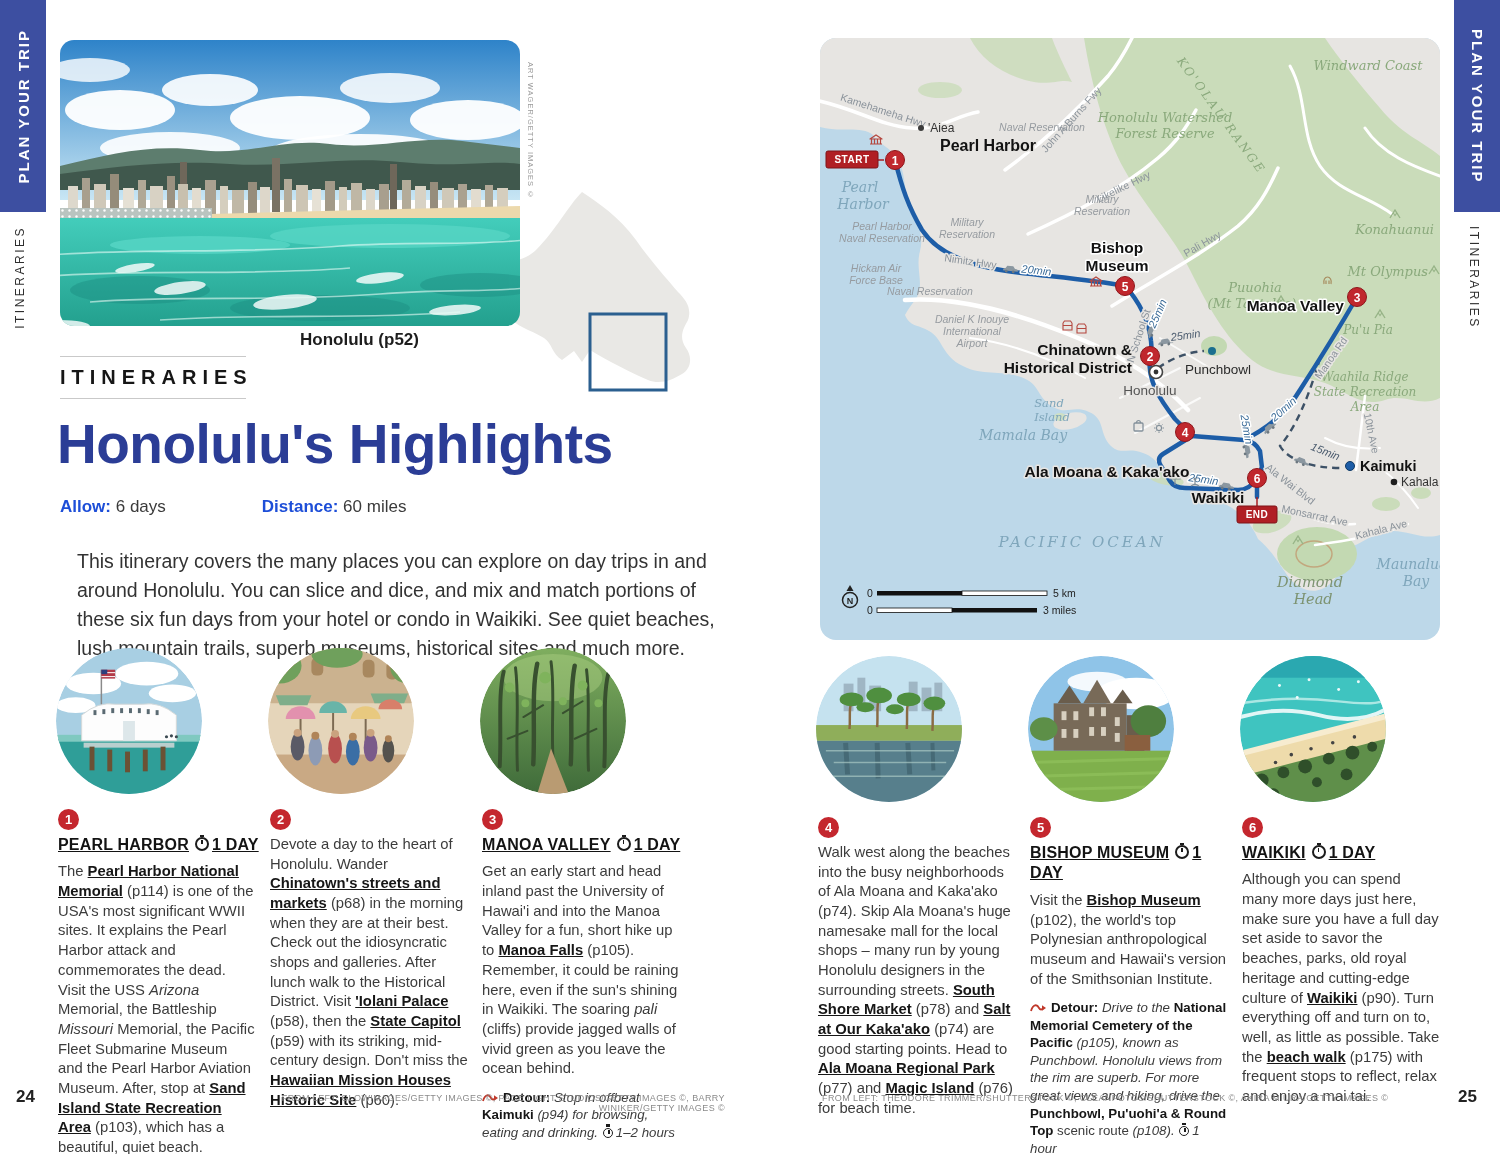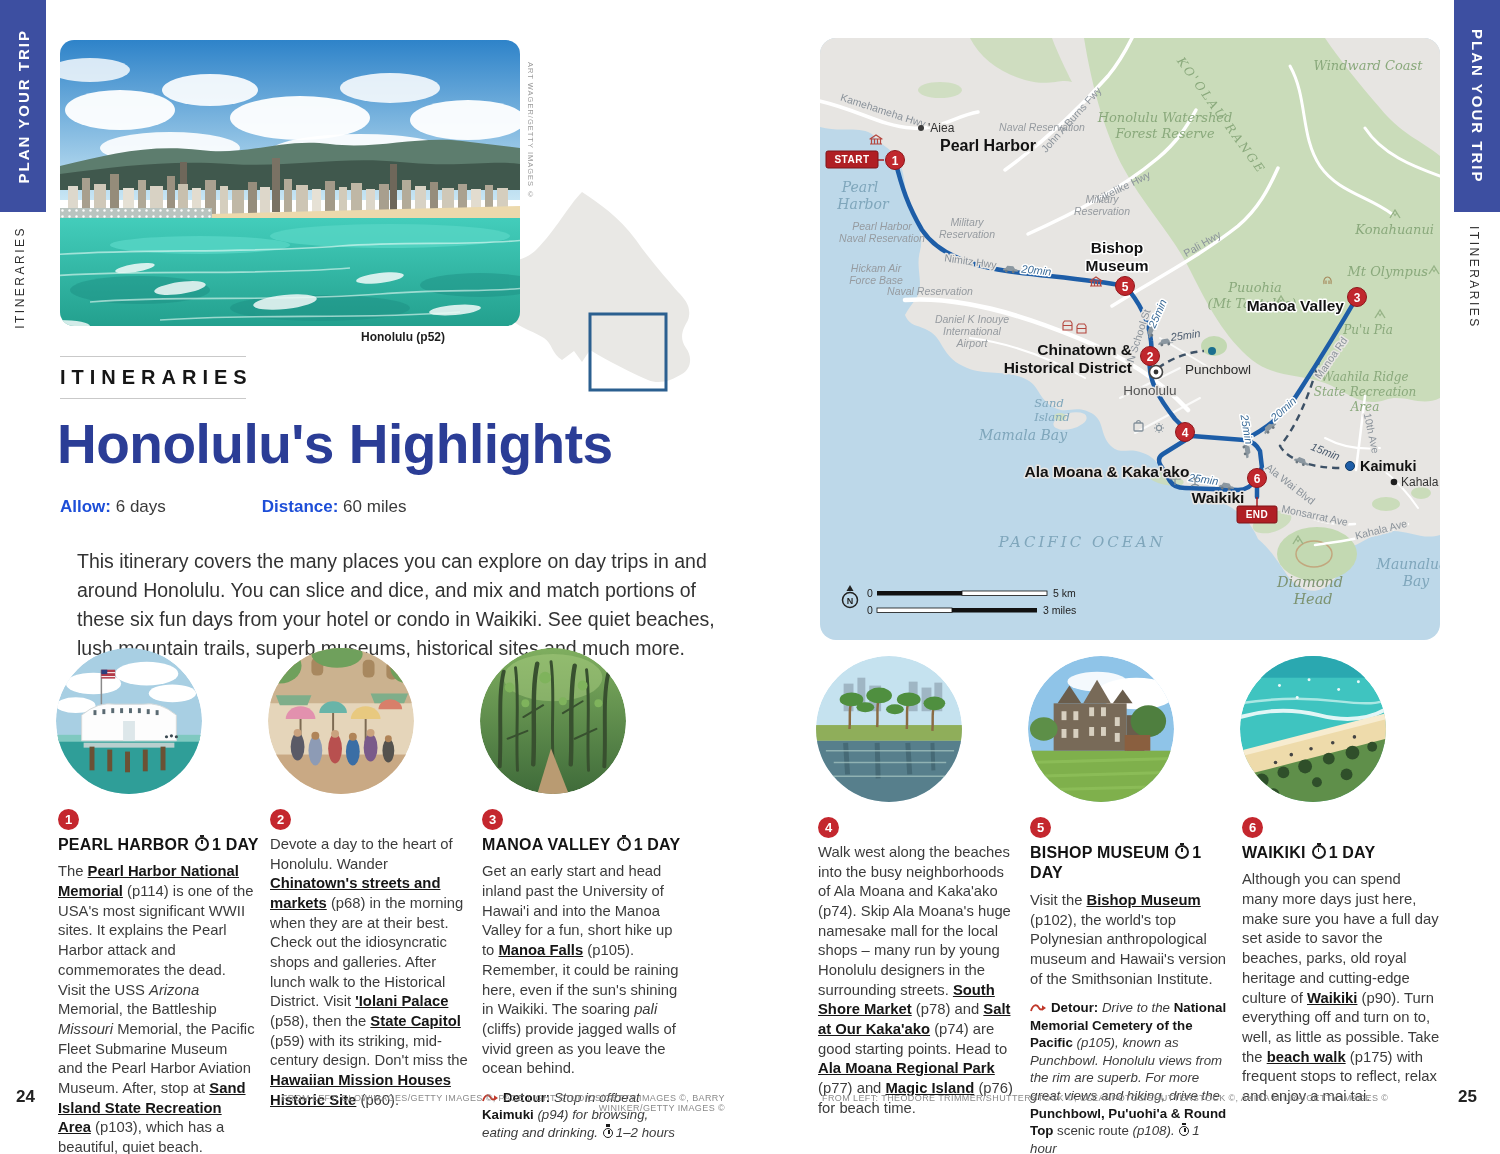--- a/index.html
+++ b/index.html
@@ -13,41 +13,41 @@
   .vert-down{writing-mode:vertical-rl;font-weight:bold;font-size:15px;letter-spacing:2px;}
   .tab-sub{position:absolute;top:226px;color:#2e2e2e;font-size:12px;letter-spacing:2.5px;}
   .tab-sub-left{left:13px;writing-mode:vertical-rl;transform:rotate(180deg);}
   .tab-sub-right{left:1467px;writing-mode:vertical-rl;}
   
   .hero{position:absolute;left:60px;top:40px;width:460px;height:286px;border-radius:14px;
         overflow:hidden;z-index:3;}
   .hero svg{display:block;}
   .hero-credit{position:absolute;left:526px;top:62px;writing-mode:vertical-rl;font-size:7.5px;
                letter-spacing:1px;color:#9a9a9a;z-index:4;}
-  .hero-caption{position:absolute;left:300px;top:330px;width:206px;text-align:center;
-                font-weight:bold;font-size:12px;color:#1d1d1d;z-index:4;}
+  .hero-caption{position:absolute;left:300px;top:330px;width:206px;text-align:left;
+                font-weight:bold;font-size:17px;color:#1d1d1d;z-index:4;}
   .inset{position:absolute;left:478px;top:188px;z-index:1;}
   
   .kicker{position:absolute;left:60px;top:356px;width:186px;z-index:2;}
   .kicker .rule{height:1px;background:#c9c9c9;}
   .kicker .ktext{padding:9px 0 9px 0;font-weight:bold;font-size:20px;letter-spacing:6px;color:#161616;}
   .title{position:absolute;left:57px;top:412px;font-size:55px;font-weight:bold;color:#2b3d96;
          letter-spacing:-.5px;}
   .meta{position:absolute;left:60px;top:497px;font-size:17px;color:#3a3a3a;display:flex;gap:14px;}
   .meta b{color:#1d4ed8;}
   .meta .m2{margin-left:82px;}
   .intro{position:absolute;left:60px;top:530px;width:652px;font-size:19.5px;line-height:1.48;color:#333;}
   
   .cols{position:absolute;display:grid;grid-template-columns:repeat(3,206px);column-gap:6px;}
   .cols-left{left:58px;top:648px;width:650px;}
   .cols-right{left:818px;top:656px;width:650px;}
   .pcircle{width:146px;height:146px;border-radius:50%;overflow:hidden;margin-left:-2px;}
   .badge{width:21px;height:21px;border-radius:50%;background:#c4272e;color:#fff;font-weight:bold;
          font-size:13px;display:flex;align-items:center;justify-content:center;margin:15px 0 5px 0;}
-  .sec h3{margin:2px 0 7px 0;font-size:16px;line-height:1.28;color:#131313;letter-spacing:.2px;}
+  .sec h3{margin:2px 0 7px 0;font-size:16px;line-height:1.28;color:#131313;letter-spacing:.2px;text-decoration:underline;}
   .sec .body{margin:0;width:198px;font-size:14.8px;line-height:1.33;color:#3c3c3c;}
   .sec .body b{color:#161616;text-decoration:underline;}
   .detour{margin-top:10px;width:198px;font-size:13.3px;line-height:1.32;color:#3c3c3c;}
   .detour b{color:#161616;margin-top:37px;}
   .sw{display:inline-block;width:10px;height:10px;border:2px solid #1c1c1c;border-radius:50%;
       position:relative;margin:0 3px 0 6px;vertical-align:-1px;}
   .sw::before{content:"";position:absolute;width:4px;height:2.5px;background:#1c1c1c;left:50%;
       transform:translateX(-50%);top:-4.5px;}
   .sw::after{content:"";position:absolute;left:4px;top:1px;width:1.8px;height:4px;background:#1c1c1c;}
   .sw.s{width:8px;height:8px;border-width:1.6px;margin-left:1px;}

